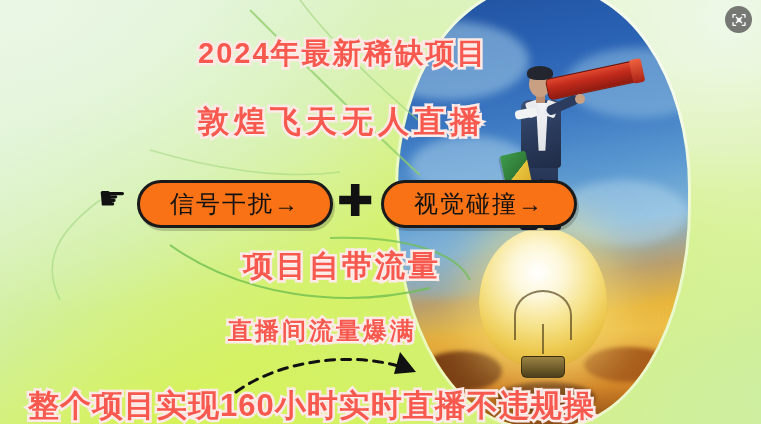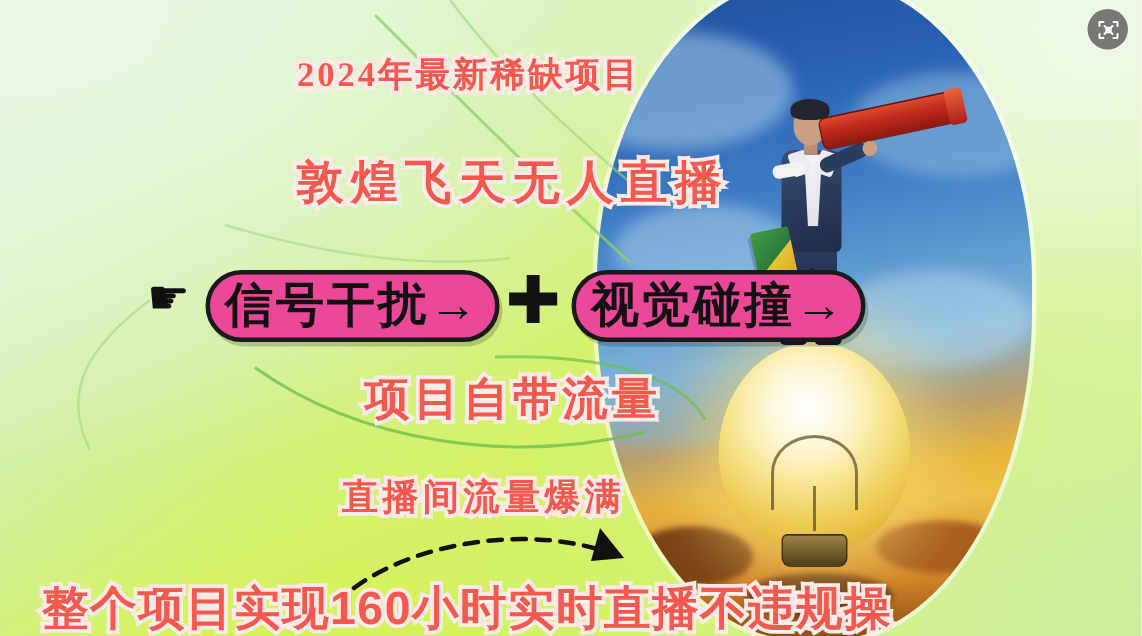--- a/index.html
+++ b/index.html
@@ -224,38 +224,38 @@
   .h-line {
     position: absolute;
     color: #f8594f;
     font-weight: 700;
     letter-spacing: 2px;
     white-space: nowrap;
     -webkit-text-stroke: 5px #fdeae6;
     paint-order: stroke fill;
     text-shadow: 0 1px 0 rgba(255,255,255,0.5);
   }
-  #line1 { left: 198px; top: 34px;  font-size: 23px; font-family: Liberation Serif, serif; }
+  #line1 { left: 198px; top: 34px;  font-size: 29px; }
   #line2 { left: 198px; top: 101px; font-size: 31px; letter-spacing: 5px; }
   #line3 { left: 243px; top: 246px; font-size: 30px; letter-spacing: 3px; }
   #line4 { left: 228px; top: 315px; font-size: 24px; letter-spacing: 3px; }
   #line5 { left: 28px;  top: 385px; font-size: 31px; letter-spacing: 1px; }
 
   
   .pill {
     position: absolute;
     display: flex;
     align-items: center;
     justify-content: center;
-    background: #ec4899;
+    background: #f97316;
     border: 3px solid #1a1a1a;
     border-radius: 26px;
     color: #111111;
-    font-size: 32px;
-    font-weight: 700;
+    font-size: 24px;
+    font-weight: 400;
     letter-spacing: 2px;
     white-space: nowrap;
     box-shadow: 2px 3px 0 rgba(0,0,0,0.18);
   }
   #pill1 { left: 137px; top: 180px; width: 190px; height: 42px; }
   #pill2 { left: 381px; top: 180px; width: 190px; height: 42px; }
 
   .plus-sign {
     position: absolute;
     left: 337px;

